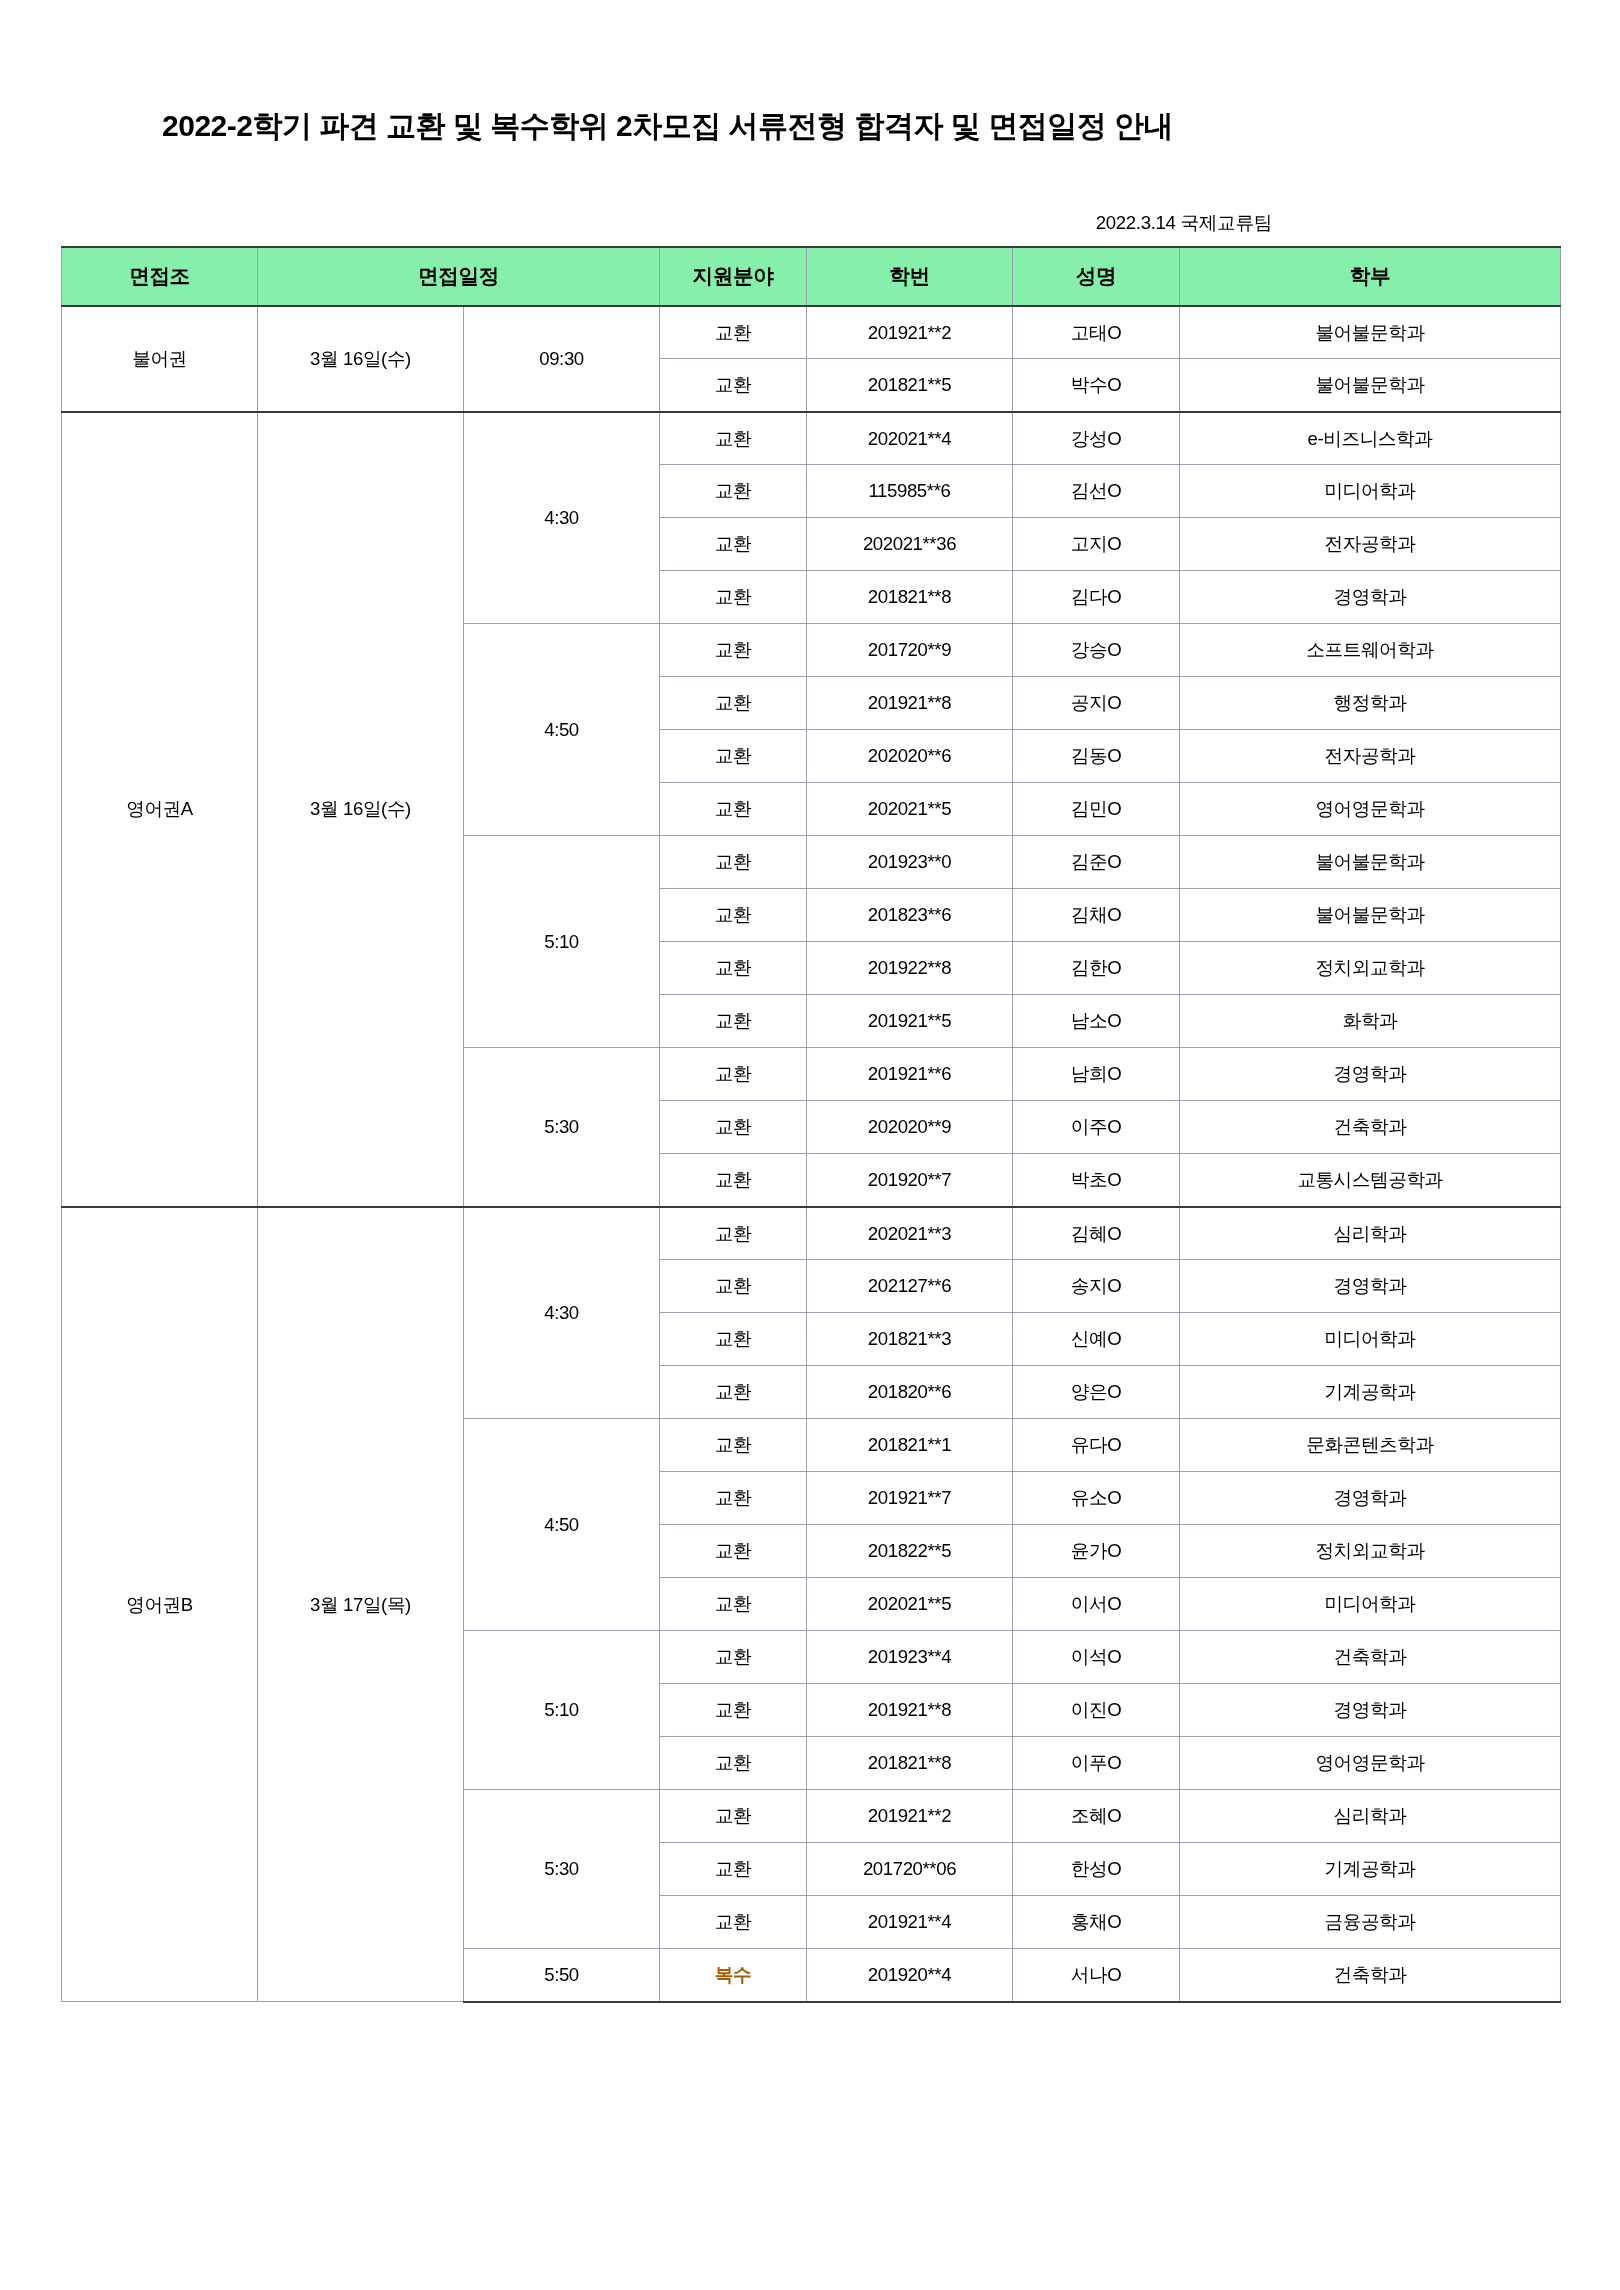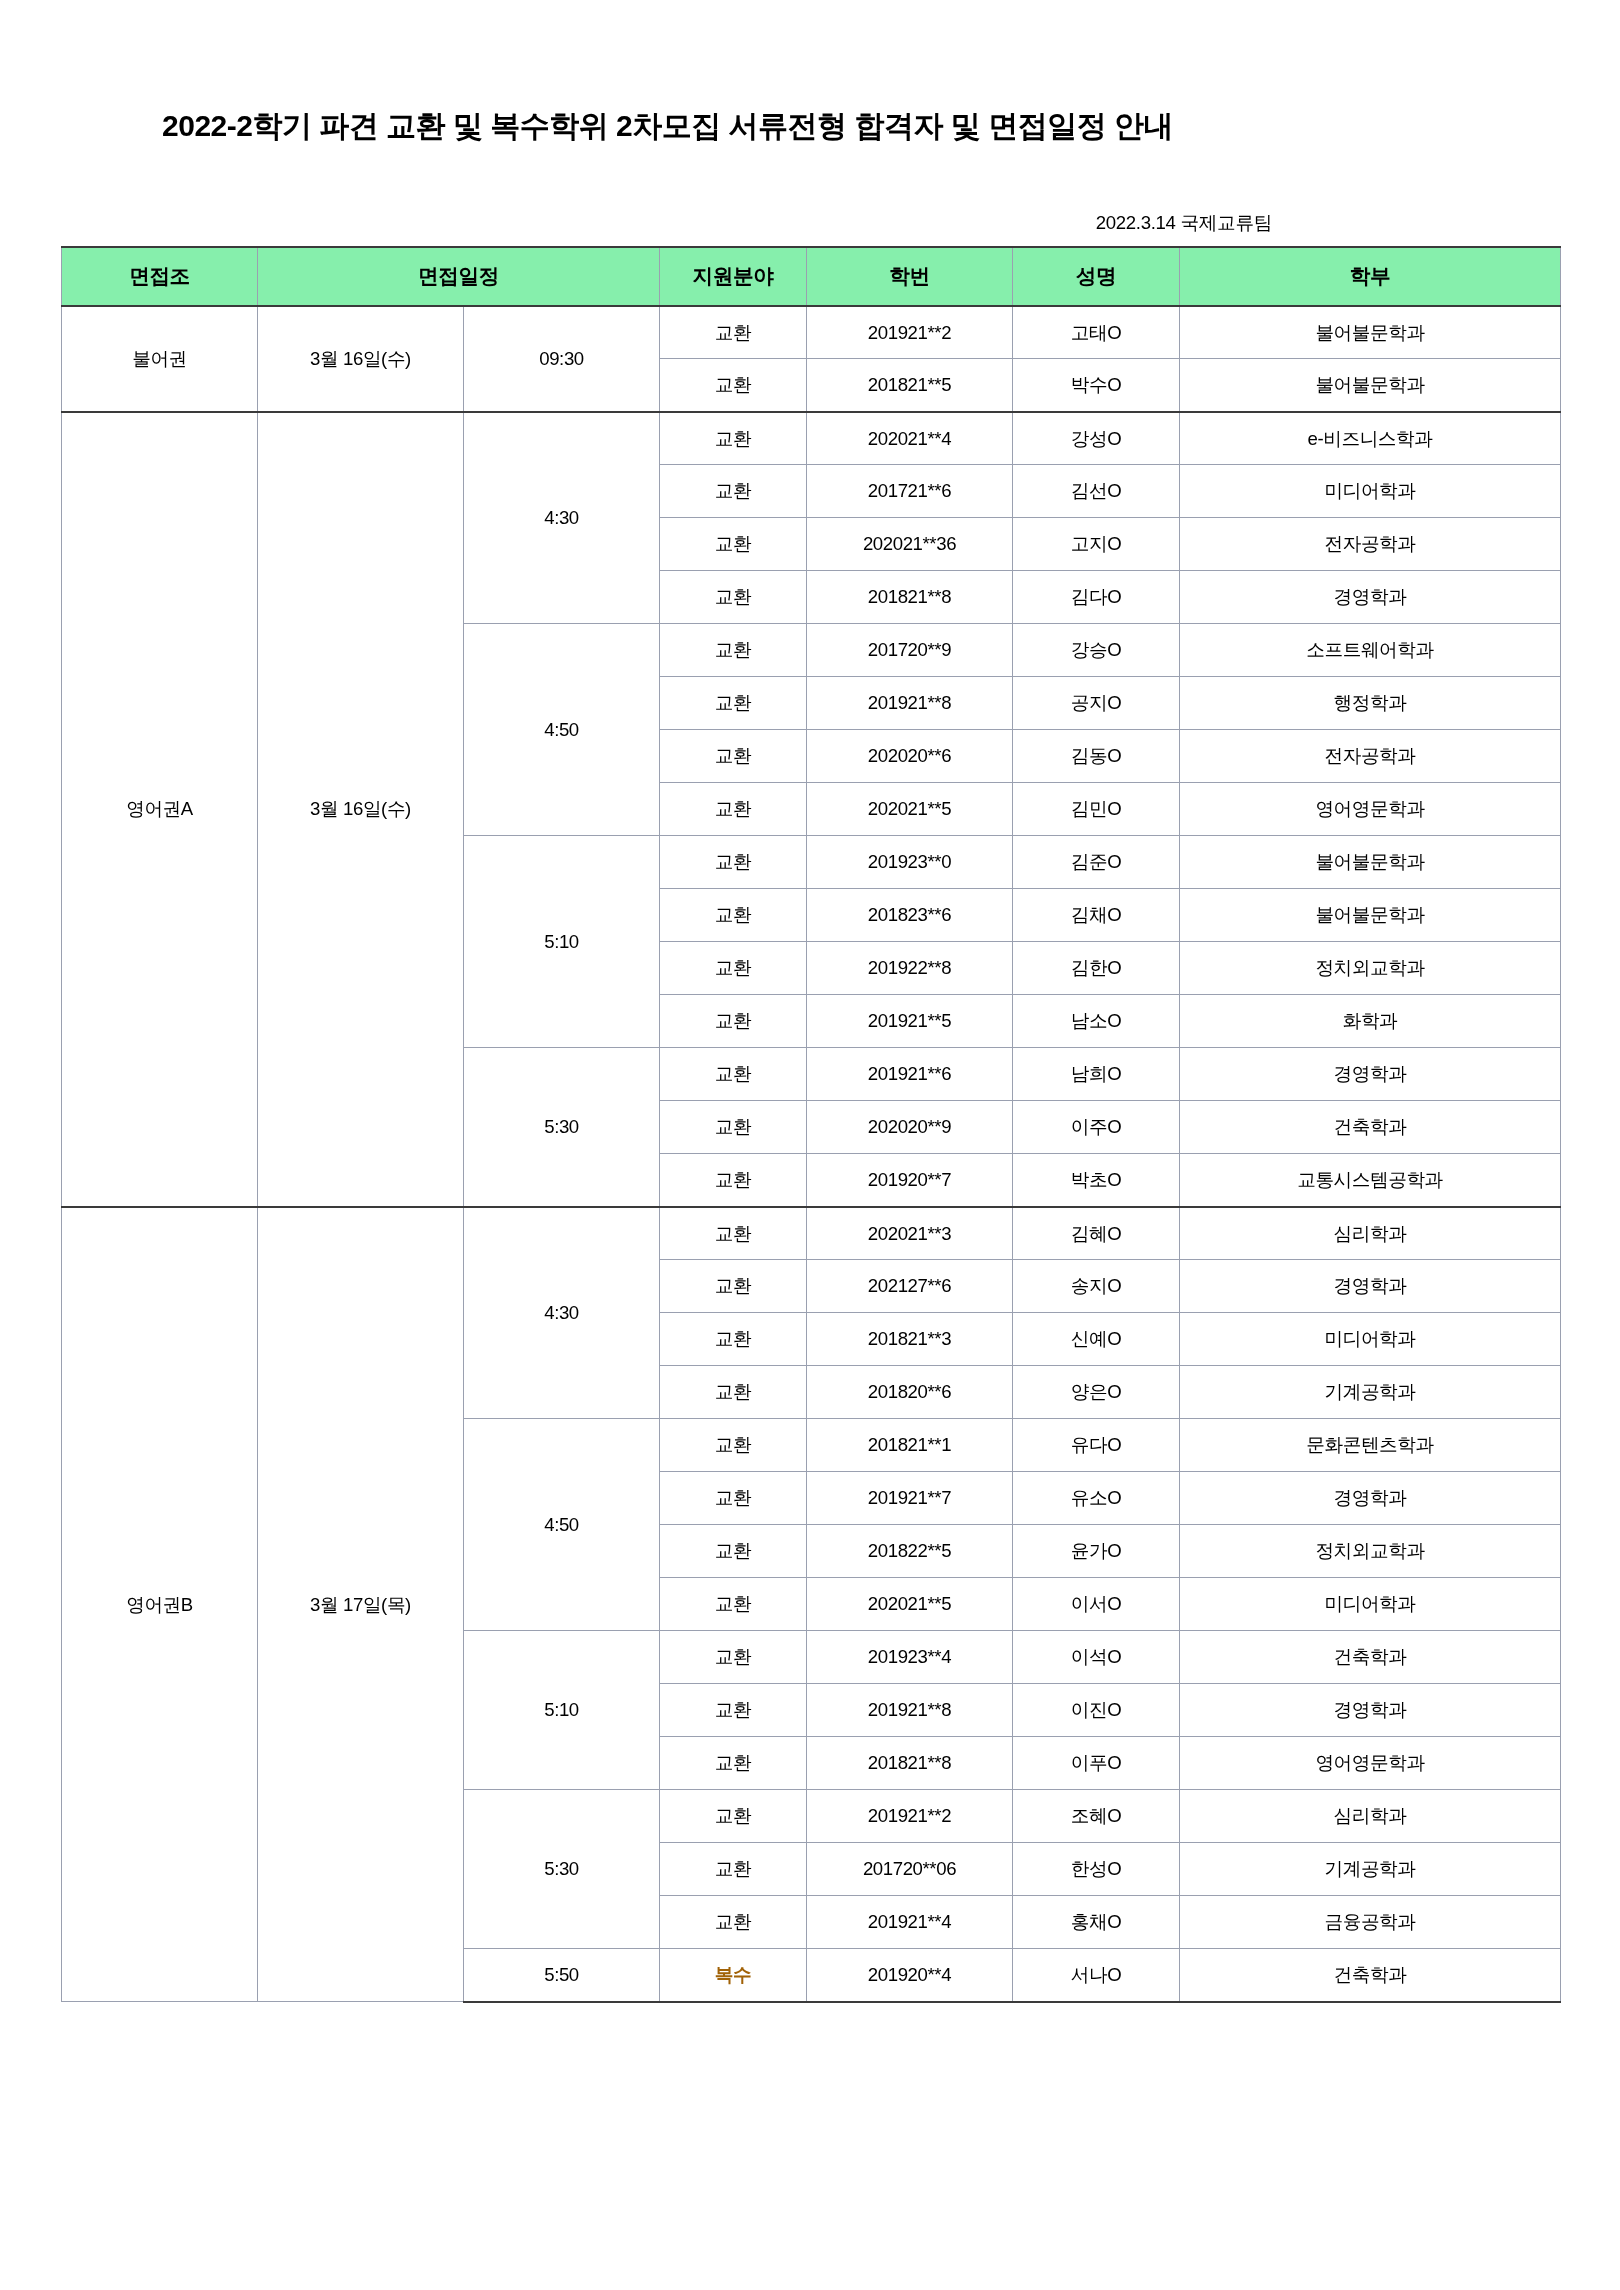--- a/index.html
+++ b/index.html
@@ -152,21 +152,21 @@
         <td class="left-edge grp-cell" rowspan="15">영어권A</td>
         <td class="date-cell" rowspan="15">3월 16일(수)</td>
         <td class="time-cell" rowspan="4">4:30</td>
         <td>교환</td>
         <td>202021**4</td>
         <td>강성O</td>
         <td class="right-edge">e-비즈니스학과</td>
       </tr>
       <tr>
         <td>교환</td>
-        <td>201721**6</td>
+        <td>115985**6</td>
         <td>김선O</td>
         <td class="right-edge">미디어학과</td>
       </tr>
       <tr>
         <td>교환</td>
         <td>202021**36</td>
         <td>고지O</td>
         <td class="right-edge">전자공학과</td>
       </tr>
       <tr>

